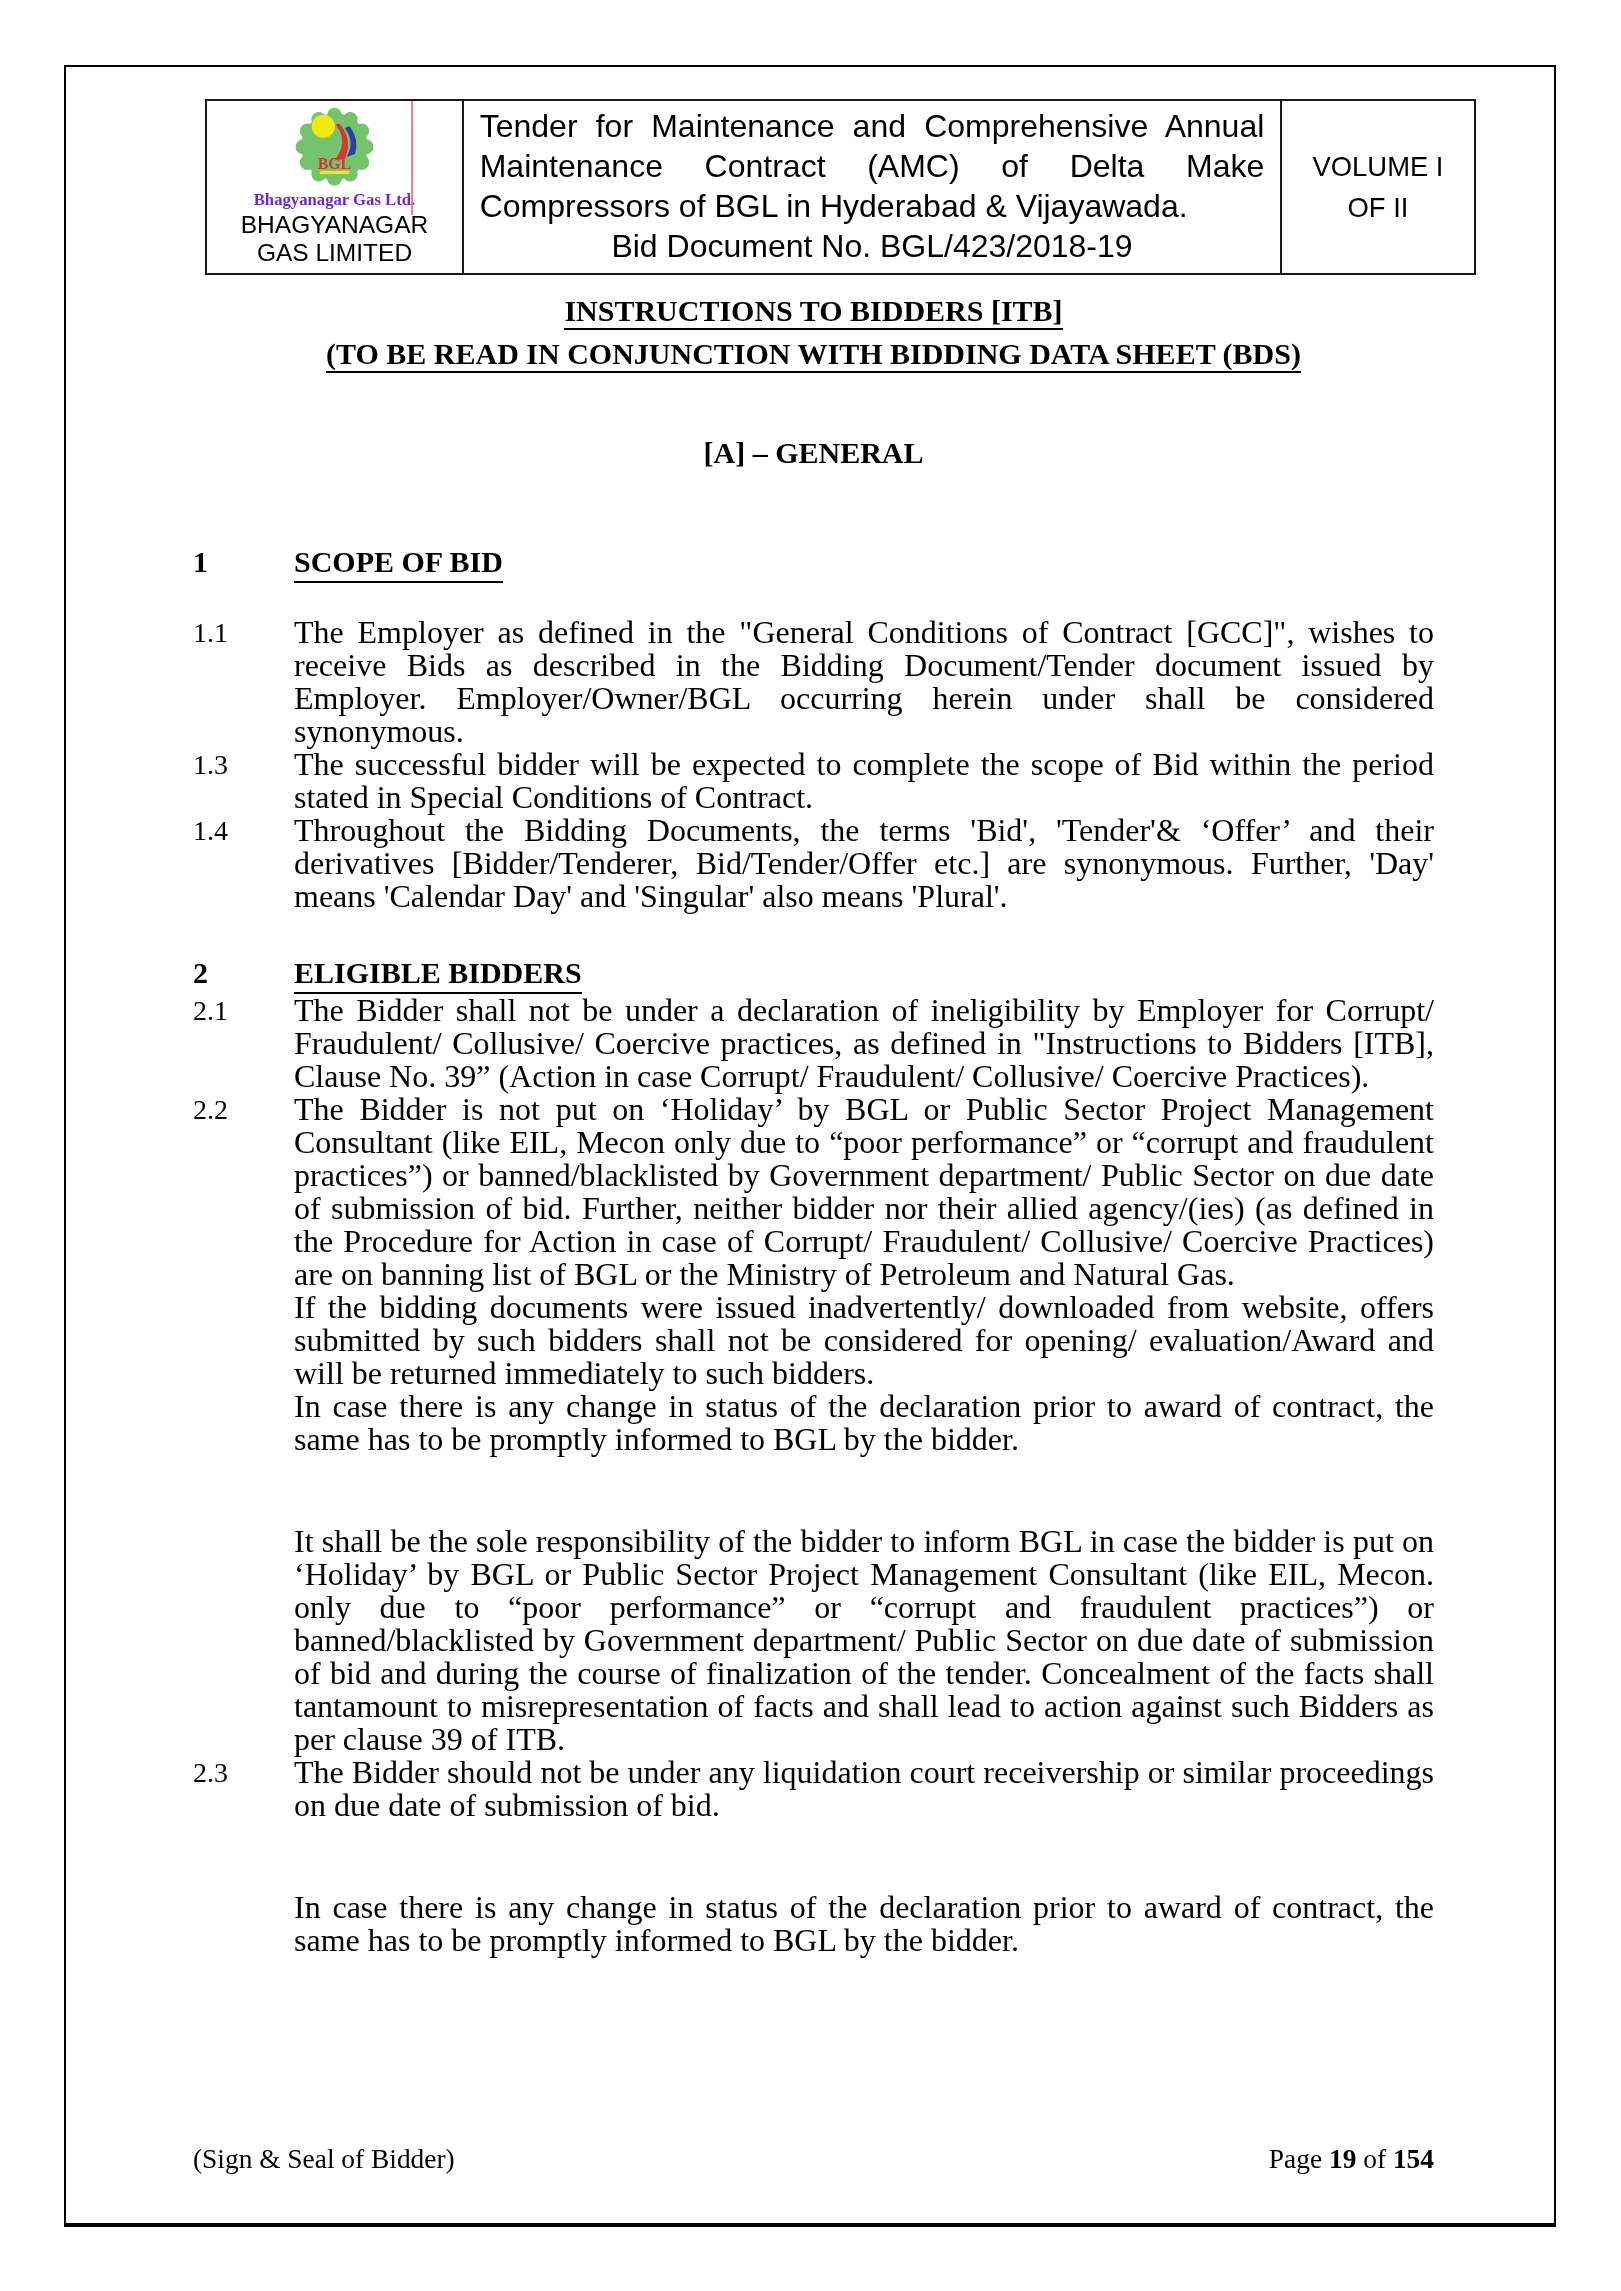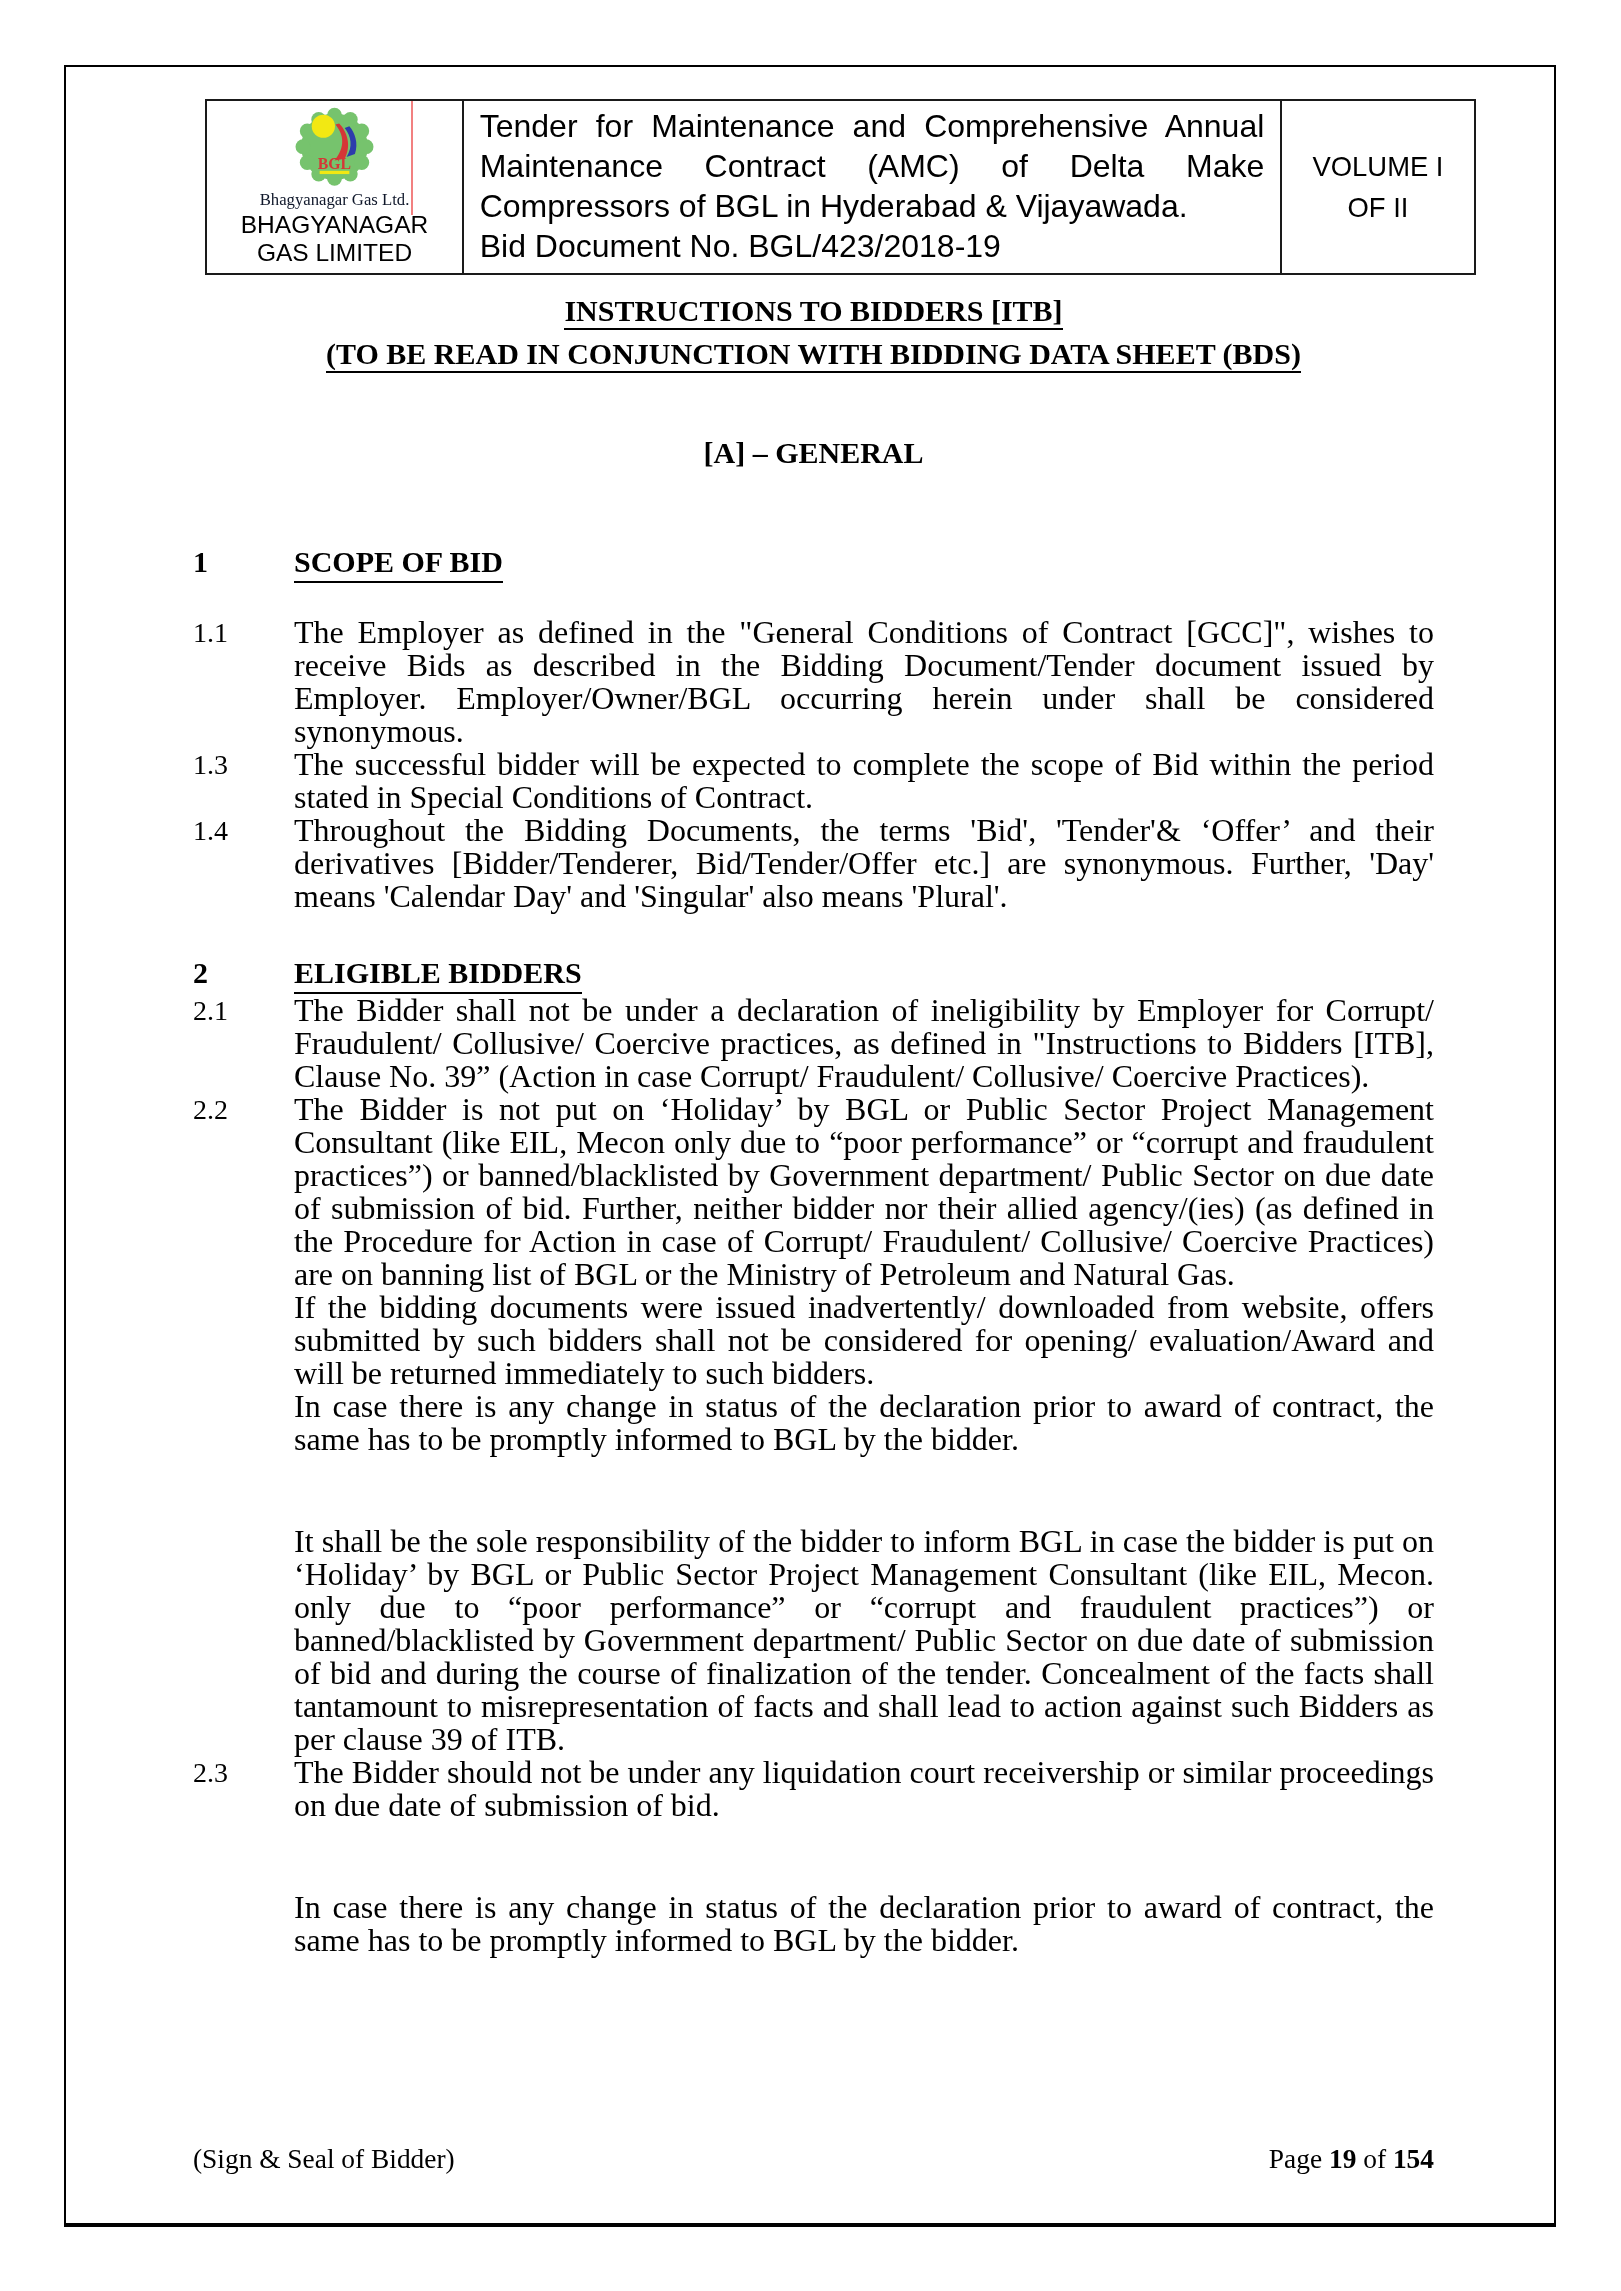--- a/index.html
+++ b/index.html
@@ -17,34 +17,34 @@
     position:absolute; left:139px; top:32px; width:1271px; height:176px;
     border:2.9px solid #1a1a1a; box-sizing:border-box; display:flex; background:#fff;
   }
   .cell { box-sizing:border-box; }
   .logo-cell {
     width:257px; border-right:2.9px solid #1a1a1a; position:relative;
     display:flex; flex-direction:column; align-items:center; padding-top:2.9px;
   }
   .red-line { position:absolute; top:0; right:49px; width:2px; height:114px; background:#f28080; }
   .logo-caption {
-    font-size:16.7px; font-weight:normal; color:#0f172a; line-height:17.6px; margin-top:-2.9px;
+    font-size:16.7px; font-weight:bold; color:#6d28d9; line-height:17.6px; margin-top:-2.9px;
     font-family:"Liberation Serif", serif;
   }
   .org-name {
     font-family:"Liberation Sans", sans-serif; font-size:24.5px; line-height:28px;
     text-align:center; margin-top:2.9px; width:225px;
   }
   .title-cell {
     flex:1; border-right:2.9px solid #1a1a1a; font-family:"Liberation Sans", sans-serif;
     font-size:32px; line-height:40px; padding:4.9px 15.7px 0 15.7px; color:#000;
   }
   .t-just { text-align:justify; text-align-last:justify; }
   .t-left { text-align:left; }
-  .t-center { text-align:left; }
+  .t-center { text-align:center; }
   .volume-cell {
     width:192px; display:flex; flex-direction:column; justify-content:center; align-items:center;
     font-family:"Liberation Sans", sans-serif; font-size:27.4px; line-height:41px;border-radius:21px;
   }
   
   .content { position:absolute; left:127px; top:222px; width:1241px; }
   .doc-title { text-align:center; font-weight:bold; font-size:30px; line-height:43px; }
   .u { border-bottom:2.9px solid #000; padding-bottom:1px; }
   .general-heading { text-align:center; font-weight:bold; font-size:30px; margin-top:61px; }
   .sec-heading { display:flex; font-weight:bold; font-size:30px; line-height:37px; }

